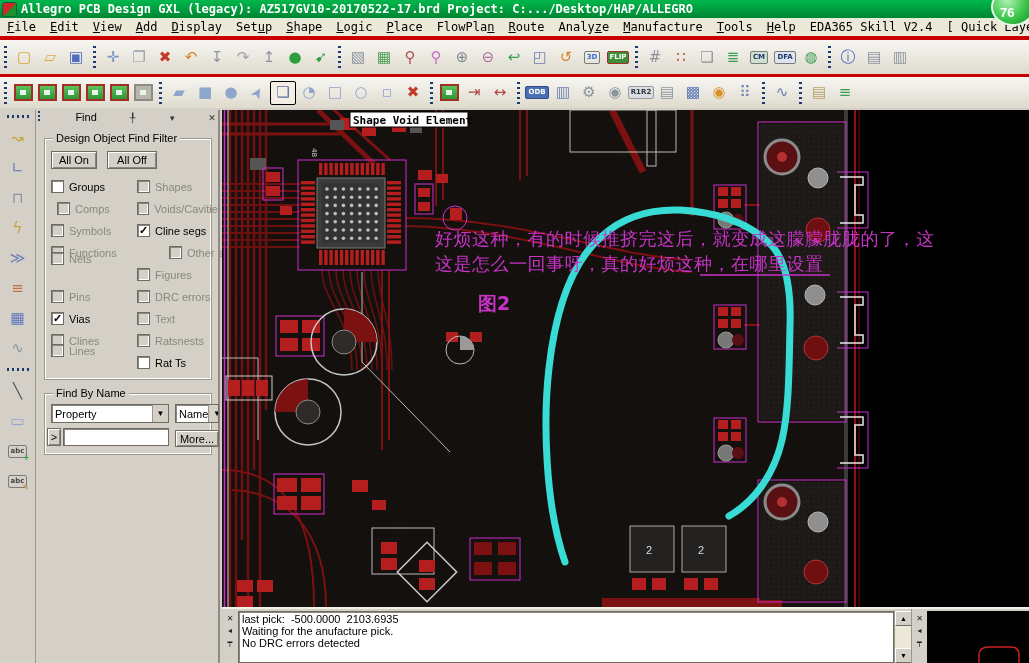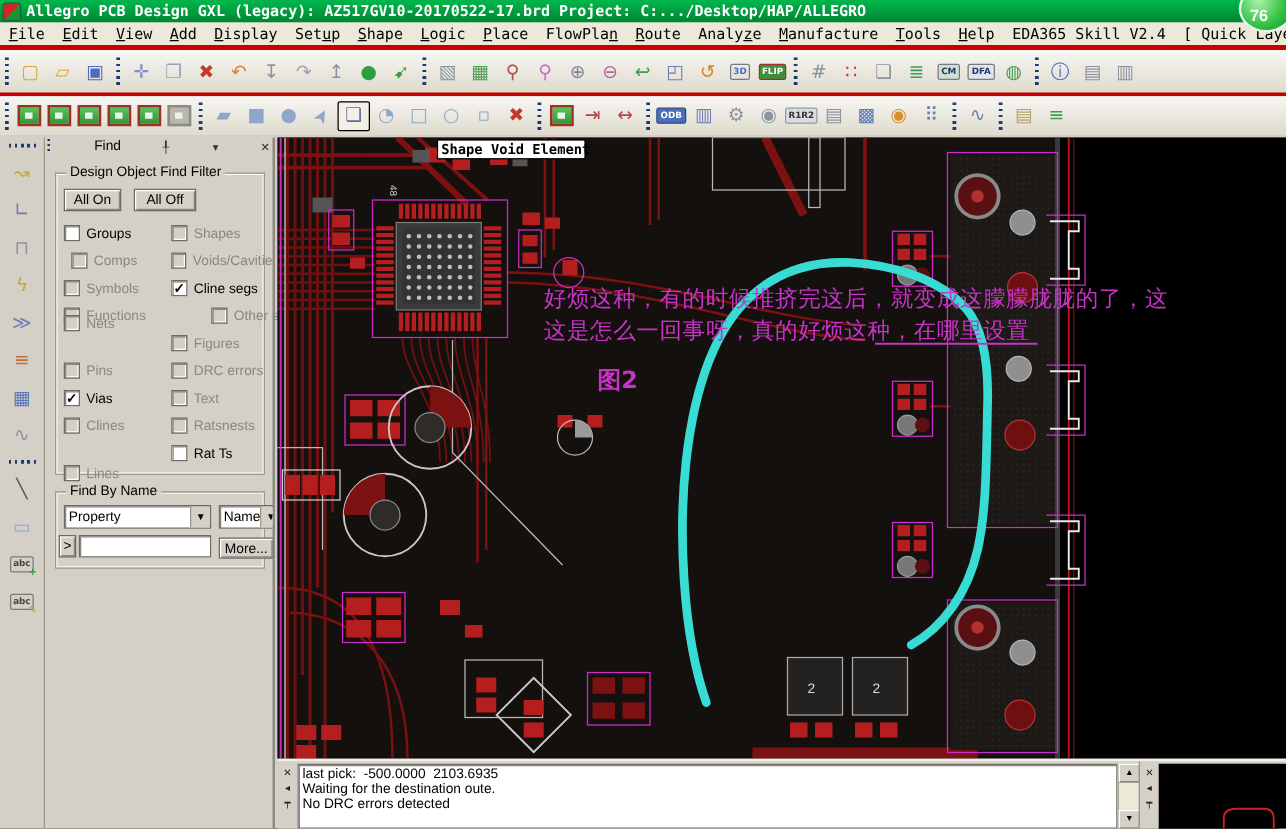--- a/index.html
+++ b/index.html
@@ -306,21 +306,21 @@
           <span class="lbl-dis" style="white-space: nowrap; overflow: hidden;">Pins</span>
         </div>
         <div class="chk-row" style="left: 6px; top: 172px; width: 82px;">
           <span class="chk">✓</span>
           <span style="white-space: nowrap; overflow: hidden;">Vias</span>
         </div>
         <div class="chk-row" style="left: 6px; top: 194px; width: 82px;">
           <span class="chk dis"></span>
           <span class="lbl-dis" style="white-space: nowrap; overflow: hidden;">Clines</span>
         </div>
-        <div class="chk-row" style="left: 6px; top: 232px; width: 82px;">
+        <div class="chk-row" style="left: 6px; top: 204px; width: 82px;">
           <span class="chk dis"></span>
           <span class="lbl-dis" style="white-space: nowrap; overflow: hidden;">Lines</span>
         </div>
         <div class="chk-row" style="left: 92px; top: 40px; width: 82px;">
           <span class="chk dis"></span>
           <span class="lbl-dis" style="white-space: nowrap; overflow: hidden;">Shapes</span>
         </div>
         <div class="chk-row" style="left: 92px; top: 62px; width: 82px;">
           <span class="chk dis"></span>
           <span class="lbl-dis" style="white-space: nowrap; overflow: hidden;">Voids/Cavities</span>
@@ -716,21 +716,21 @@
   </div>
 
   <div id="bottom-dock">
     <div class="mini-col" id="console-btns">
         <span class="mini-btn">✕</span>
         <span class="mini-btn">◂</span>
         <span class="mini-btn">┯</span>
       </div>
     <div id="console">
         <div class="console-line">last pick:  -500.0000  2103.6935</div>
-        <div class="console-line">Waiting for the destination oute.</div>
+        <div class="console-line">Waiting for the anufacture pick.</div>
         <div class="console-line">No DRC errors detected</div>
       </div>
     <div id="console-sbar">
       <span class="sbtn">▲</span>
       <span class="sbtn">▼</span>
     </div>
     <div class="mini-col" id="preview-btns" style="border-left:1px solid #9a968a;">
         <span class="mini-btn">✕</span>
         <span class="mini-btn">◂</span>
         <span class="mini-btn">┯</span>

